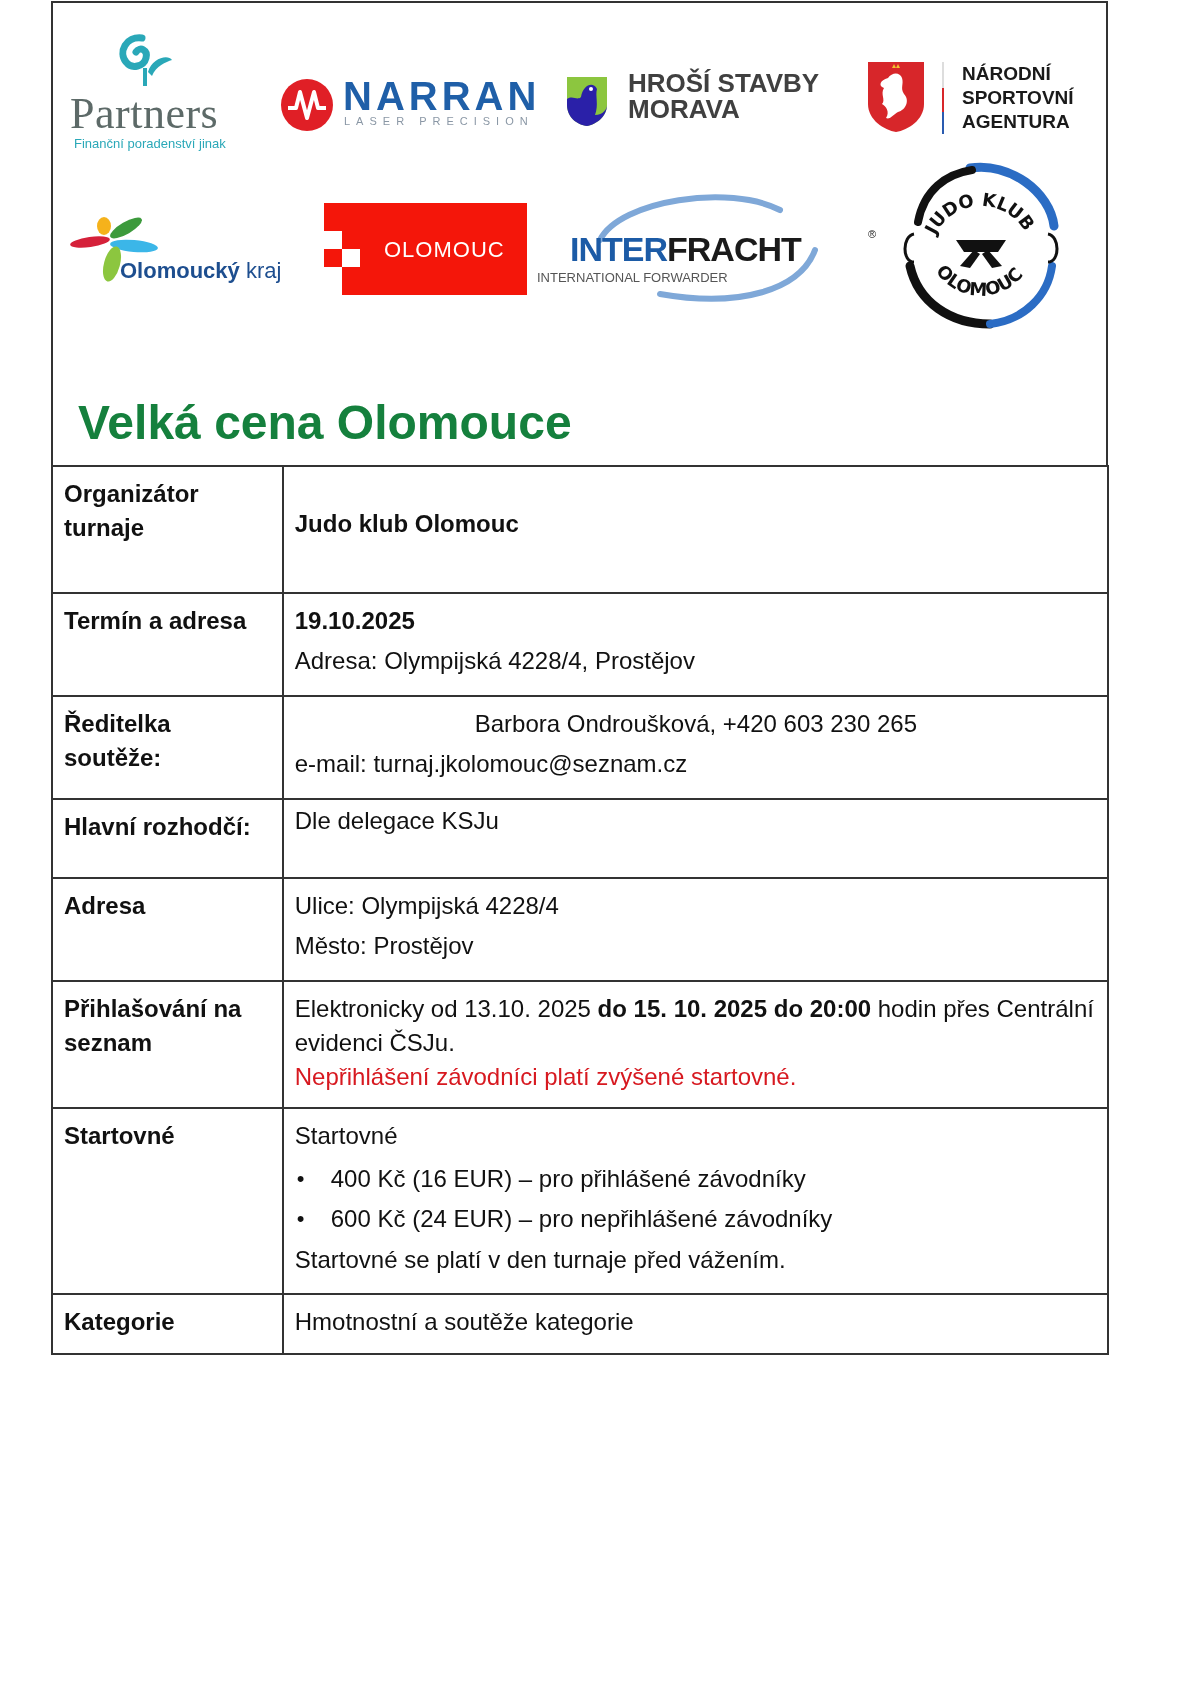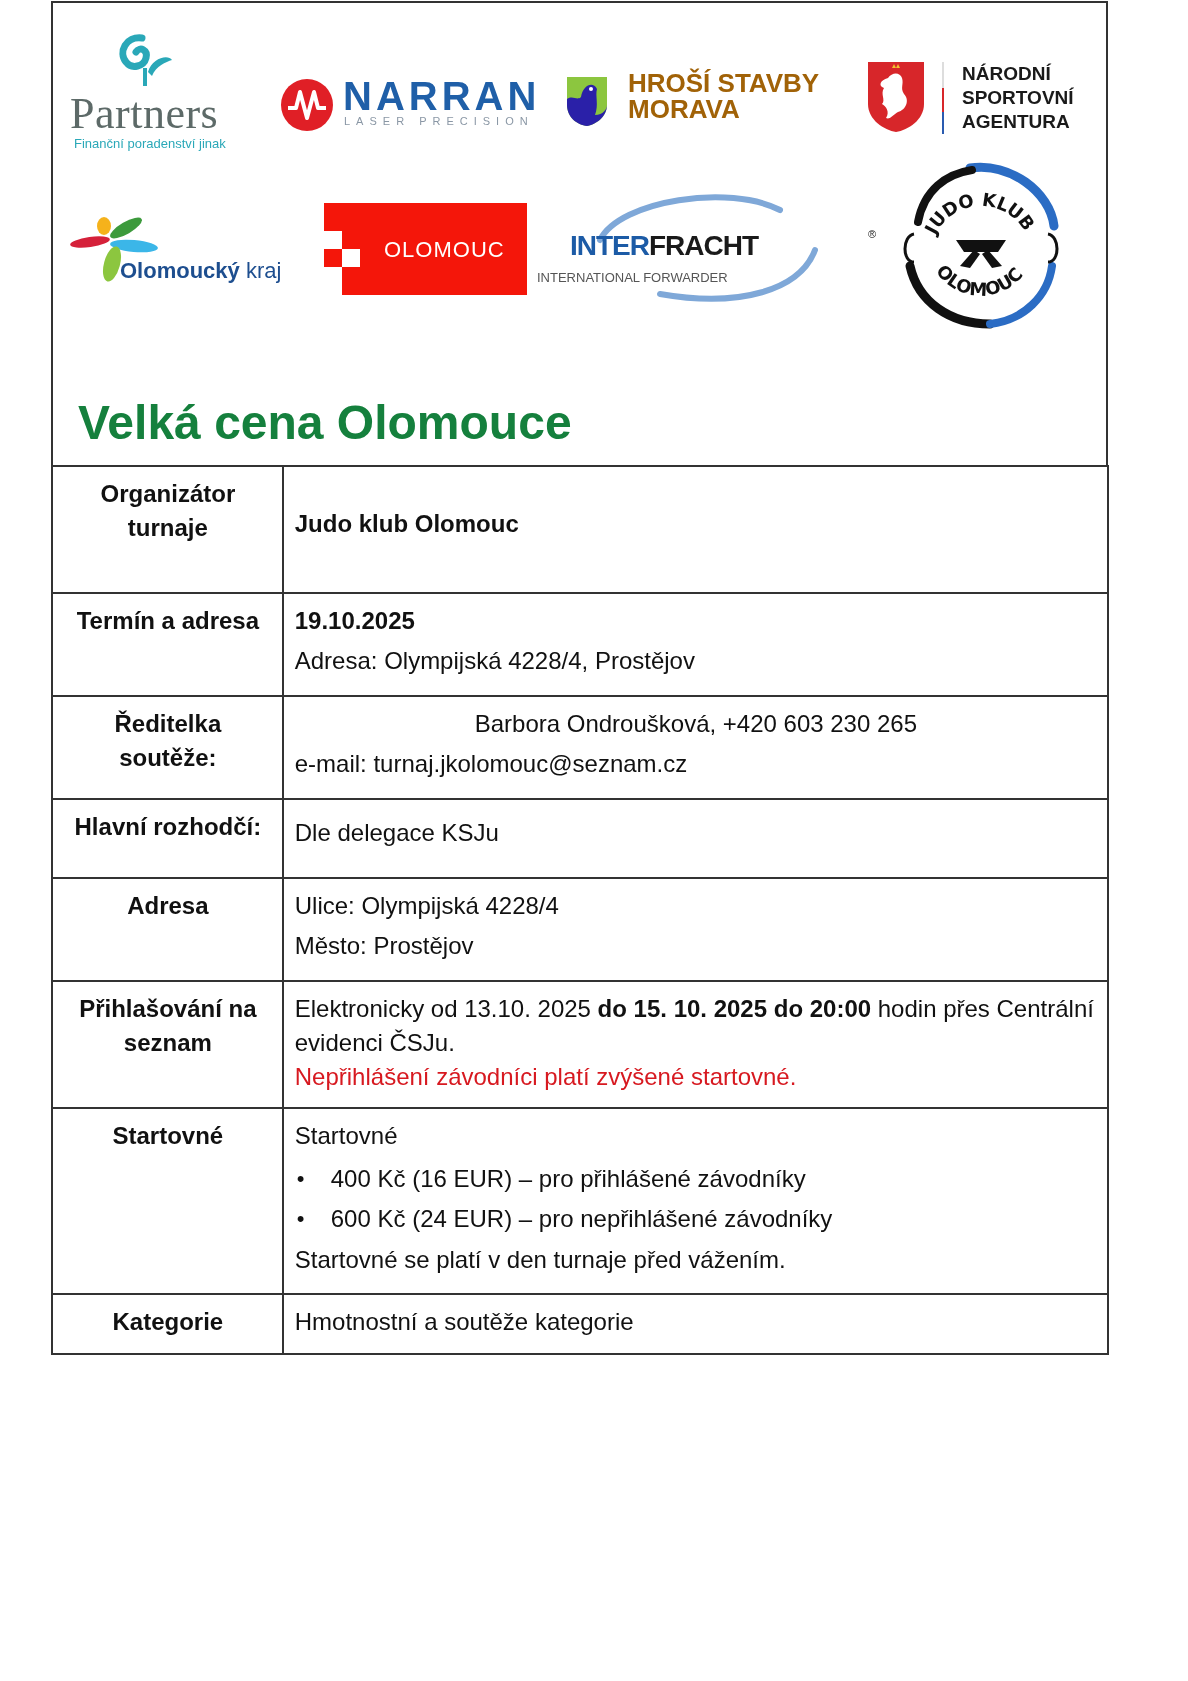--- a/index.html
+++ b/index.html
@@ -13,46 +13,46 @@
 
   
   .partners-word { left:70px; top:88px; font-family:"Liberation Serif", serif; font-size:44px; color:#5d6a68; letter-spacing:0.5px; }
   .partners-tag { left:74px; top:136px; font-size:13px; color:#2aa8b8; }
 
   
   .narran-word { left:343px; top:74px; font-size:40px; font-weight:bold; color:#1f5fa8; letter-spacing:4px; }
   .narran-tag { left:344px; top:115px; font-size:11px; color:#8a97a5; letter-spacing:6px; }
 
   
-  .hrosi-word { left:628px; top:70px; font-size:26px; font-weight:bold; color:#a16207; line-height:26px; }
+  .hrosi-word { left:628px; top:70px; font-size:26px; font-weight:bold; color:#404040; line-height:26px; }
 
   
   .nsa-word { left:962px; top:62px; font-size:19px; font-weight:bold; color:#1a1a1a; line-height:24px; }
 
   
   .kraj-word { left:120px; top:258px; font-size:22px; color:#1d4e8f; }
   .kraj-word b { font-weight:bold; }
 
   
   .olomouc-red { position:absolute; left:324px; top:203px; width:203px; height:92px; background:#f4160a; }
   .olomouc-label { position:absolute; left:384px; top:237px; font-size:22px; color:#fff; letter-spacing:1px; }
 
   
-  .inter-word { left:570px; top:230px; font-size:28px; font-weight:bold; color:#1c5ba6; letter-spacing:-1px; }
+  .inter-word { left:570px; top:230px; font-size:34px; font-weight:bold; color:#1c5ba6; letter-spacing:-1px; }
   .inter-word span { color:#1a1a1a; }
   .inter-reg { left:868px; top:228px; font-size:11px; color:#222; }
   .inter-tag { left:537px; top:270px; font-size:13px; color:#555; }
 
   
   .title { position:absolute; left:78px; top:395px; font-size:48px; font-weight:bold; color:#15803d; }
 
   
   .info-table { position:absolute; left:51px; top:465px; width:1058px; border-collapse:collapse; }
   .info-table td { border:2px solid #333; vertical-align:top; font-size:24px; line-height:34px; padding:10px 10px 10px 11px; box-sizing:border-box; }
-  .info-table td.lbl { width:231px; font-weight:bold;text-align:center; }
+  .info-table td.lbl { width:231px; font-weight:bold; }
   .info-table td.val { width:827px; }
   .bold { font-weight:bold; }
   .red { color:#d71920; }
   .bullet-list { margin:6px 0 4px 0; padding:0 0 0 36px; list-style:none; }
   .bullet-list li { position:relative; line-height:40px; }
   .bullet-list li::before { content:"•"; position:absolute; left:-34px; top:0; font-size:22px; }
 </style>
 </head>
 <body>
 
@@ -157,21 +157,21 @@
     </tr>
     <tr style="height:103px;">
       <td class="lbl">Ředitelka soutěže:</td>
       <td class="val">
         <div style="margin-bottom:6px;text-align:center;">Barbora Ondroušková, +420 603 230 265</div>
         <div>e-mail: turnaj.jkolomouc@seznam.cz</div>
       </td>
     </tr>
     <tr style="height:79px;">
       <td class="lbl">Hlavní rozhodčí:</td>
-      <td class="val" style="padding-top:16px;border-radius:9px;">Dle delegace KSJu</td>
+      <td class="val" style="padding-top:4px;border-radius:9px;">Dle delegace KSJu</td>
     </tr>
     <tr style="height:103px;">
       <td class="lbl">Adresa</td>
       <td class="val">
         <div style="margin-bottom:6px;">Ulice: Olympijská 4228/4</div>
         <div>Město: Prostějov</div>
       </td>
     </tr>
     <tr style="height:127px;">
       <td class="lbl">Přihlašování na seznam</td>

